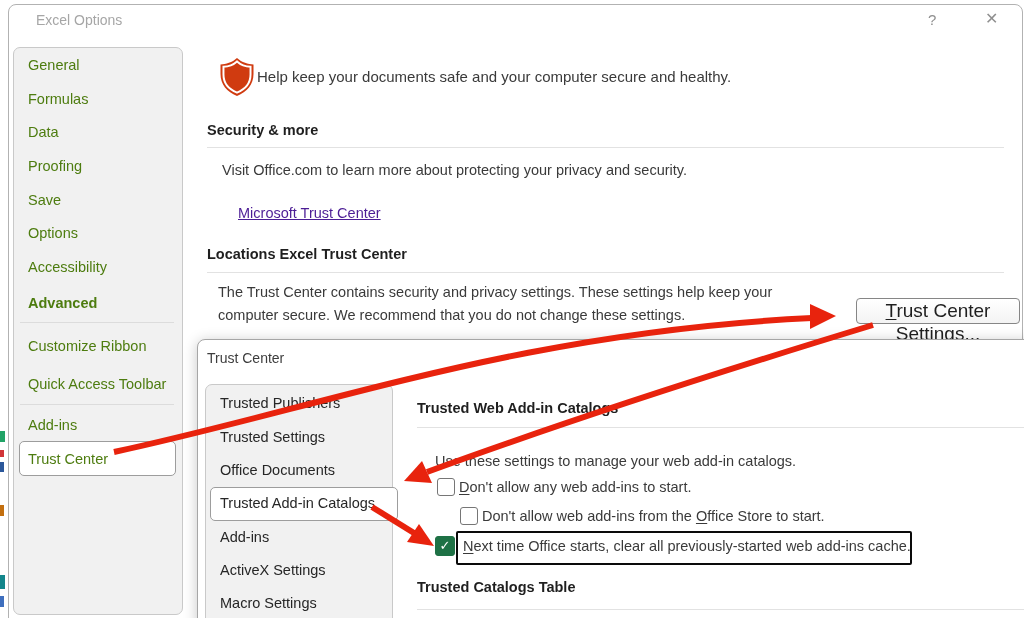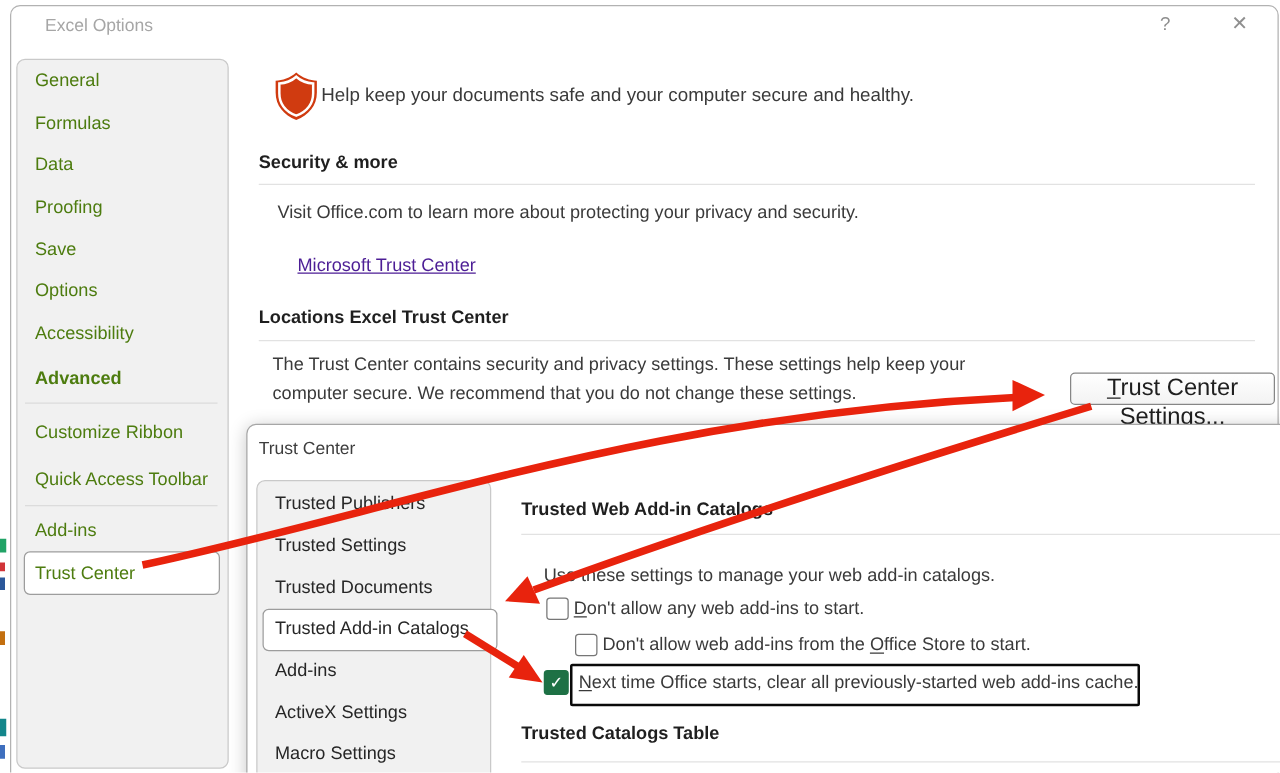--- a/index.html
+++ b/index.html
@@ -118,21 +118,21 @@
 <div class="btn"><span class="acc">T</span><span>rust Center Settings...</span></div>
 
 <div class="dialog"></div>
 <div class="dlg-title">Trust Center</div>
 
 <div class="sidebar2"></div>
 <div class="sel-box" style="left:210px;top:487px;width:186px;height:32px;"></div>
 
 <div class="side-item2" style="top:394px;">Trusted Publishers</div>
 <div class="side-item2" style="top:428px;">Trusted Settings</div>
-<div class="side-item2" style="top:461px;">Trusted Documents</div>
+<div class="side-item2" style="top:461px;">Office Documents</div>
 <div class="side-item2" style="top:494px;">Trusted Add-in Catalogs</div>
 <div class="side-item2" style="top:528px;">Add-ins</div>
 <div class="side-item2" style="top:561px;">ActiveX Settings</div>
 <div class="side-item2" style="top:594px;">Macro Settings</div>
 
 <div class="abs hd" style="left:417px;top:400px;">Trusted Web Add-in Catalogs</div>
 <div class="rule" style="left:417px;top:427px;width:607px;"></div>
 <div class="abs txt" style="left:435px;top:453px;">Use these settings to manage your web add-in catalogs.</div>
 
 <div class="cb" style="left:437px;top:478px;"></div>

